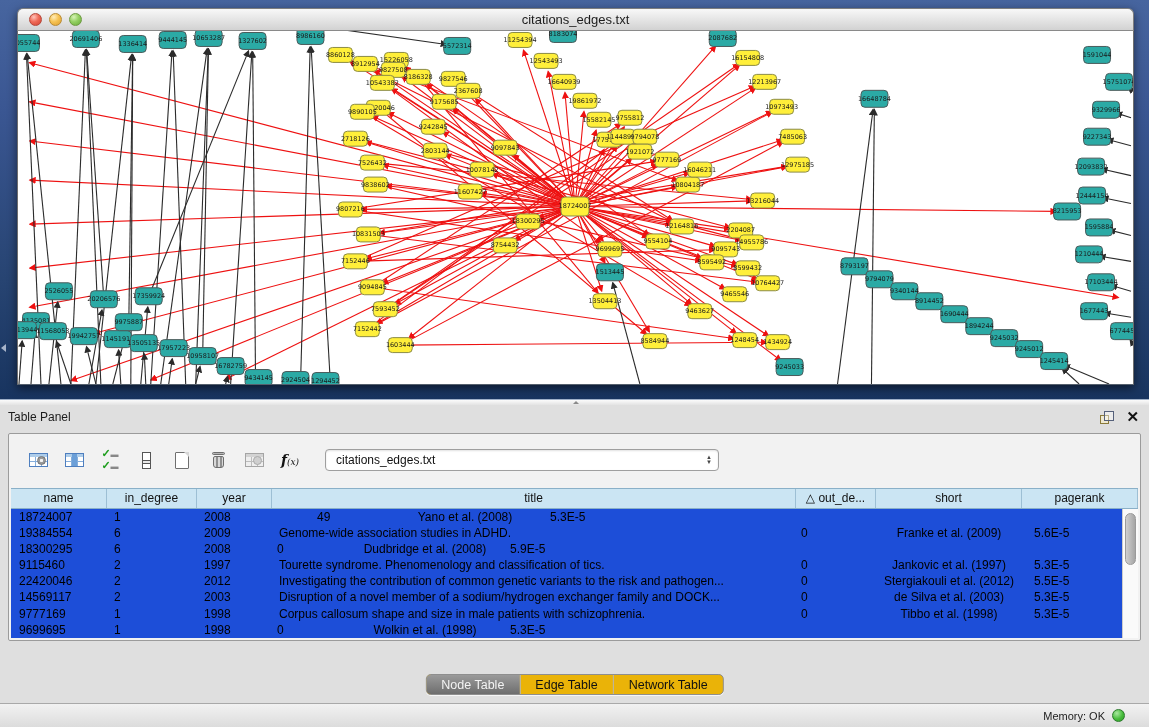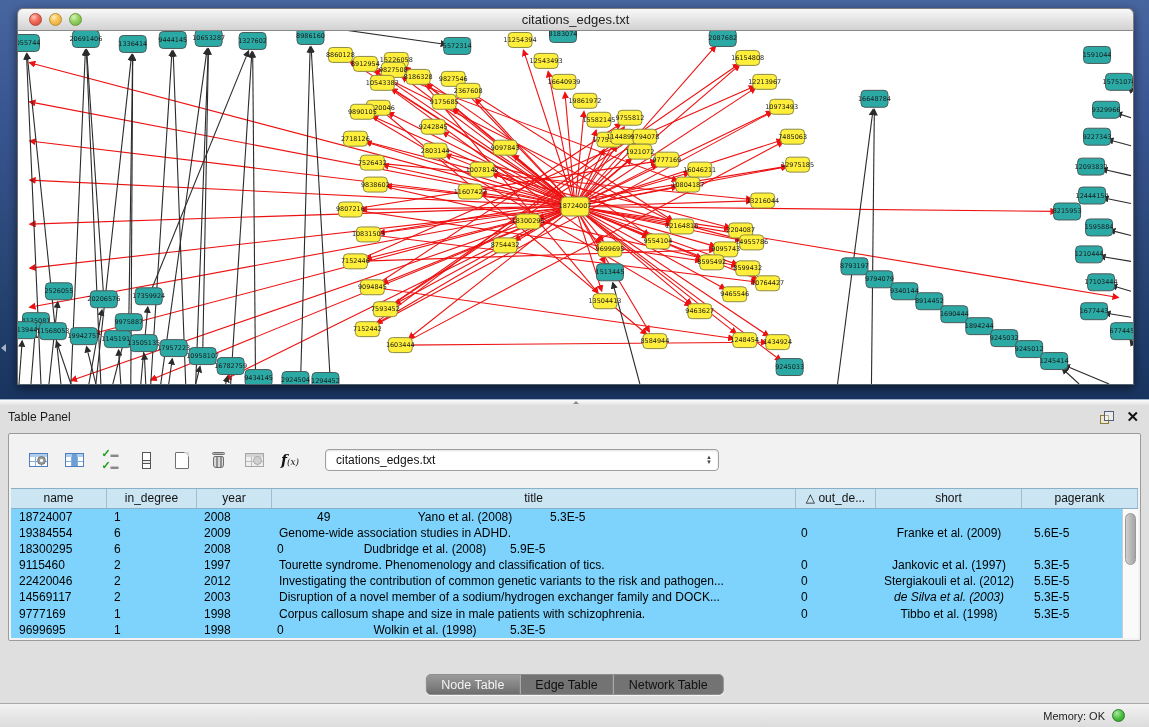--- a/index.html
+++ b/index.html
@@ -74,35 +74,35 @@
       background:repeating-linear-gradient(90deg,#d9d9d9 0 2px,#909090 2px 4px); }
   .i-fx { font-family:"DejaVu Serif", serif; font-style:italic; font-weight:bold; font-size:14px; color:#111; }
   .i-fx .sub { font-size:9px; font-weight:normal; }
   .combo { margin-left:14px; width:394px; height:22px; background:#fff; border:1px solid #9f9f9f; border-radius:4px;
       display:flex; align-items:center; padding:0 6px 0 10px; font-size:12px; color:#111;
       box-shadow:inset 0 1px 2px rgba(0,0,0,.12); }
   .combo .cv { flex:1; }
   .combo-arrows { display:flex; flex-direction:column; align-items:center; color:#444; }
   .combo-arrows span { font-size:6px; line-height:5px; }
 
-  .tb-table { position:absolute; left:2px; right:2px; top:54px; bottom:2px; background:#7dd3fc; display:flex; flex-direction:column; }
+  .tb-table { position:absolute; left:2px; right:2px; top:54px; bottom:2px; background:#1d4ed8; display:flex; flex-direction:column; }
   .tb-head { display:flex; height:21px; background:#cbe5f3; border-top:1px solid #8ab0c8; border-bottom:1px solid #8ab0c8; flex:none; }
   .th { border-right:1px solid #9dbfd4; font-size:12px; color:#111; text-align:center; line-height:19px;
       overflow:hidden; white-space:nowrap; }
   .tb-rows { flex:1; overflow:hidden; position:relative; }
   .tr { display:flex; height:16.1px; }
   .td { font-size:12px; color:#000; line-height:16px; overflow:hidden; white-space:nowrap; }
   .c0 { padding-left:8px; } .c1 { padding-left:7px; } .c2 { padding-left:7px; }
   .c3 { padding-left:7px; } .c4 { padding-left:5px; } .c5 { text-align:center; } .c6 { padding-left:12px; }
   .tb-scroll { position:absolute; right:0; top:21px; bottom:0; width:16px; background:#fafafa; border-left:1px solid #cccccc; }
   .tb-thumb { position:absolute; left:2px; right:2px; top:4px; height:52px; border-radius:7px;
       background:linear-gradient(90deg,#cfcfcf,#a5a5a5); border:1px solid #9a9a9a; }
 
   .tabs { position:absolute; left:50%; transform:translateX(-50%); top:269px; height:21px; display:flex;
-      border:1px solid #8e8e8e; border-radius:5px; overflow:hidden; background:#737373; box-shadow:0 1px 0 rgba(255,255,255,.7); }
+      border:1px solid #8e8e8e; border-radius:5px; overflow:hidden; background:#eab308; box-shadow:0 1px 0 rgba(255,255,255,.7); }
   .tab { padding:0 15px; font-size:12.5px; line-height:20px; color:#111; border-left:1px solid #b5b5b5; }
   .tab:first-child { border-left:none; }
   .tab.sel { background:linear-gradient(#9a9a9a,#6e6e6e); color:#f3f3f3; border-left:none; }
 
   
   .status-bar { position:relative; width:1149px; height:24px; background:linear-gradient(#f2f2f2,#dcdcdc);
       border-top:1px solid #a9a9a9; display:flex; align-items:center; justify-content:flex-end; padding-right:24px; gap:7px; }
   .status-text { font-size:11px; color:#222; }
   .mem-dot { width:13px; height:13px; border-radius:50%; border:1px solid #2a7a2a;
       background:radial-gradient(circle at 35% 30%, #a9e8a0, #46bb3a 55%, #2f9e2c); }
@@ -863,21 +863,21 @@
             <div class="td c4" style="width: 80px;">0</div>
             <div class="td c5" style="width: 146px;">Stergiakouli et al. (2012)</div>
             <div class="td c6" style="width: 116px;">5.5E-5</div>
           </div>
           <div class="tr">
             <div class="td c0" style="width: 96px;">14569117</div>
             <div class="td c1" style="width: 90px;">2</div>
             <div class="td c2" style="width: 75px;">2003</div>
             <div class="td c3" style="flex: 1 1 0%;">Disruption of a novel member of a sodium/hydrogen exchanger family and DOCK...</div>
             <div class="td c4" style="width: 80px;">0</div>
-            <div class="td c5" style="width: 146px; font-style: italic;">de Silva et al. (2003)</div>
+            <div class="td c5" style="width: 146px;">de Silva et al. (2003)</div>
             <div class="td c6" style="width: 116px;">5.3E-5</div>
           </div>
           <div class="tr">
             <div class="td c0" style="width: 96px;">9777169</div>
             <div class="td c1" style="width: 90px;">1</div>
             <div class="td c2" style="width: 75px;">1998</div>
             <div class="td c3" style="flex: 1 1 0%;">Corpus callosum shape and size in male patients with schizophrenia.</div>
             <div class="td c4" style="width: 80px;">0</div>
             <div class="td c5" style="width: 146px;">Tibbo et al. (1998)</div>
             <div class="td c6" style="width: 116px;">5.3E-5</div>

